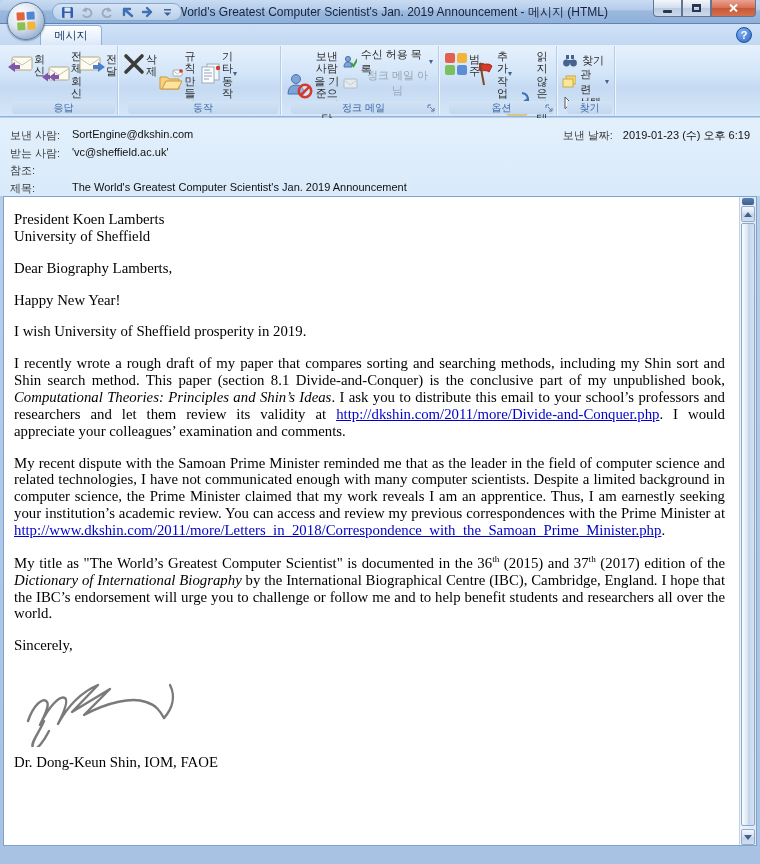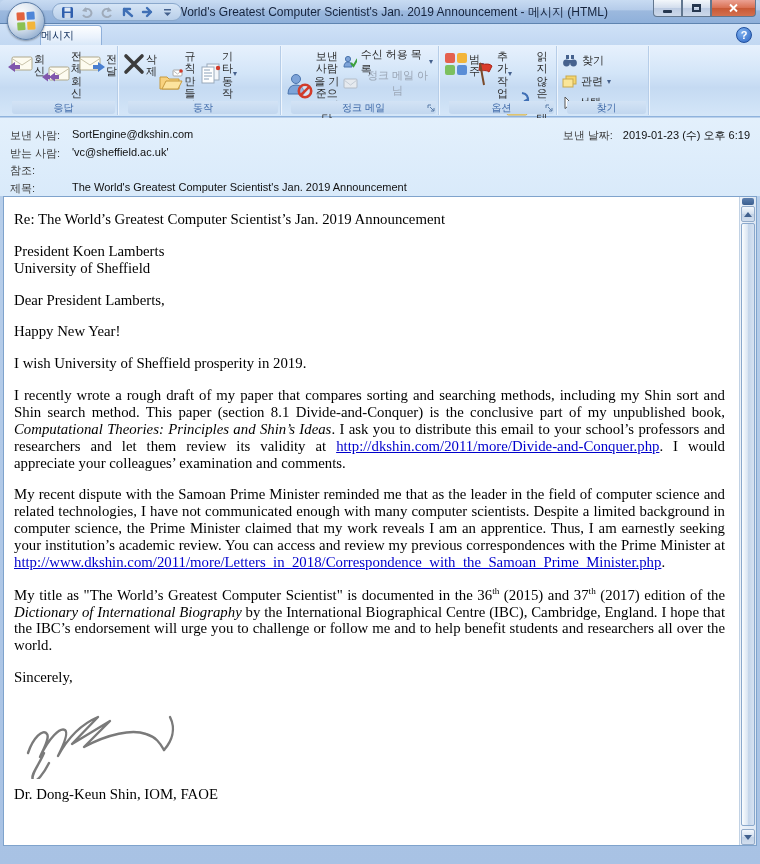--- a/index.html
+++ b/index.html
@@ -33,21 +33,21 @@
   .wbtn.close { width:45px; border-radius:0 0 4px 0;
     background:linear-gradient(#eba193,#d96f51 50%,#c85835 51%,#d4704f); }
   .minbar { width:9px; height:3px; background:#26374f; margin-top:6px; border-radius:1px; }
   .maxbox { width:9px; height:8px; border:2px solid #26374f; border-top-width:3px; }
 
   
   .tabrow { position:absolute; left:0; top:24px; width:760px; height:21px;
     background:linear-gradient(#cfe1f7,#c2d8f2); }
   .tab { position:absolute; left:40px; top:1px; width:62px; height:20px;
     background:linear-gradient(#fdfeff,#eaf2fc 60%,#d9e8f8); border:1px solid #8fb0da; border-bottom:none;
-    border-radius:4px 4px 0 0; text-align:left; font-size:11px; color:#15335e; line-height:19px; }
+    border-radius:4px 4px 0 0; text-align:center; font-size:11px; color:#15335e; line-height:19px; }
   .help { position:absolute; right:8px; top:3px; width:16px; height:16px; border-radius:50%;
     background:radial-gradient(circle at 35% 30%, #7fb2f0, #2d66c4); border:1px solid #1f4f9e;
     color:#fff; }
   .help::after { content:"?"; display:block; text-align:center; font-size:11px; font-weight:bold; line-height:15px; color:#fff; }
 
   
   .ribbon { position:absolute; left:0; top:45px; width:760px; height:72px;
     background:linear-gradient(#e7f1fd 0%,#d3e5f8 40%,#c5daf2 60%,#d4e6f8 100%);
     border-bottom:1px solid #8fb3dd; display:flex; align-items:stretch; padding:1px 2px; }
   .grp { position:relative; padding:2px 3px 15px 3px; border-right:1px solid #b6cde8;
@@ -311,21 +311,21 @@
         </span>
         <span>읽지 않은 상태로 표시</span>
       </div>
       <div class="grplabel">옵션</div>
       <svg class="launcher" viewBox="0 0 9 9">
           <path d="M1,1 H4 M1,1 V4" stroke="#5a7ca8" fill="none"></path>
           <path d="M3,3 L7,7 M7,4 V7 H4" stroke="#5a7ca8" fill="none"></path>
         </svg>
     </div>
 
-    <div class="grp" style="width:92px">
+    <div class="grp" style="width:58px">
       <div class="col" style="padding-top:3px">
         <div class="sm">
           <svg width="16" height="13">
               <rect x="4" y="1" width="3" height="4" fill="#46628e"></rect>
               <rect x="9" y="1" width="3" height="4" fill="#46628e"></rect>
               <circle cx="4.5" cy="9" r="3.4" fill="#46628e"></circle>
               <circle cx="11.5" cy="9" r="3.4" fill="#46628e"></circle>
               <rect x="6" y="6" width="4" height="3" fill="#46628e"></rect>
             </svg>
           <span>찾기</span>
@@ -367,23 +367,22 @@
     </div>
     <div class="hdate">
       <span class="hlabel" style="width:auto">보낸 날짜:</span>
       <span class="hval">2019-01-23 (수) 오후 6:19</span>
     </div>
   </div>
 
   <div class="bodywrap">
     <div class="content">
       <div id="paras">
-          <p><span>Re: The World’s Greatest Computer Scientist’s Jan. 2019 Announcement</span></p>
           <p><span>President Koen Lamberts</span><br><span>University of Sheffield</span></p>
-          <p><span>Dear President Lamberts,</span></p>
+          <p><span>Dear Biography Lamberts,</span></p>
           <p><span>Happy New Year!</span></p>
           <p><span>I wish University of Sheffield prosperity in 2019.</span></p>
           <p><span>I recently wrote a rough draft of my paper that compares sorting and searching methods, including my Shin sort and Shin search method.  This paper (section 8.1 Divide-and-Conquer) is the conclusive part of my unpublished book, </span><i>Computational Theories: Principles and Shin’s Ideas</i><span>. I ask you to distribute this email to your school’s professors and researchers and let them review its validity at </span><a href="#">http://dkshin.com/2011/more/Divide-and-Conquer.php</a><span>. I would appreciate your colleagues’ examination and comments.</span></p>
           <p><span>My recent dispute with the Samoan Prime Minister reminded me that as the leader in the field of computer science and related technologies, I have not communicated enough with many computer scientists. Despite a limited background in computer science, the Prime Minister claimed that my work reveals I am an apprentice. Thus, I am earnestly seeking your institution’s academic review. You can access and review my previous correspondences with the Prime Minister at </span><a href="#">http://www.dkshin.com/2011/more/Letters_in_2018/Correspondence_with_the_Samoan_Prime_Minister.php</a><span>.</span></p>
           <p><span>My title as "The World’s Greatest Computer Scientist" is documented in the 36</span><sup>th</sup><span> (2015) and 37</span><sup>th</sup><span> (2017) edition of the </span><i>Dictionary of International Biography</i><span> by the International Biographical Centre (IBC), Cambridge, England. I hope that the IBC’s endorsement will urge you to challenge or follow me and to help benefit students and researchers all over the world.</span></p>
           <p><span>Sincerely,</span></p>
         </div>
       <div class="sig">
         <svg width="190" height="78" viewBox="0 0 190 78">
           <g fill="none" stroke="#7a7a7a" stroke-width="2.4" stroke-linecap="round" stroke-linejoin="round">

